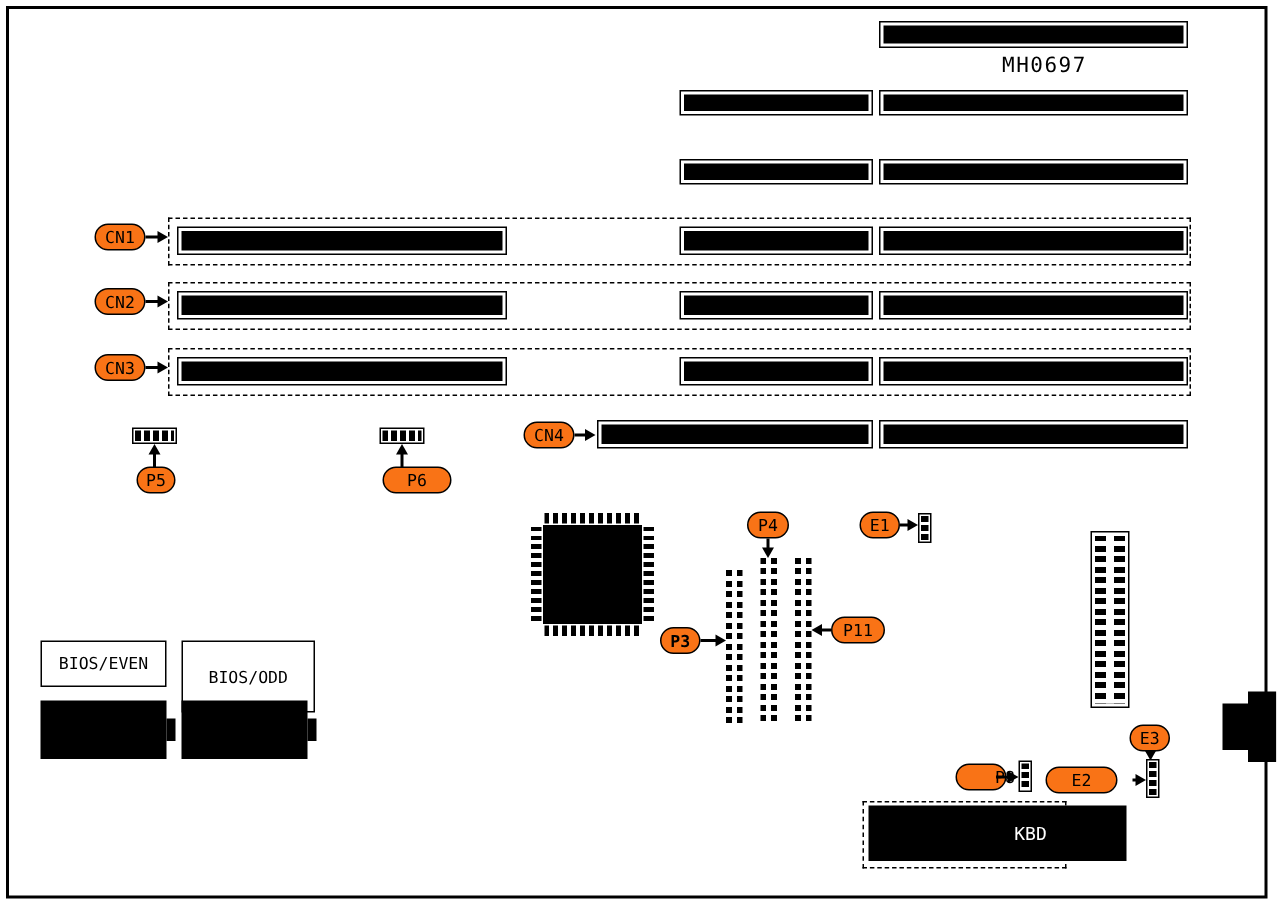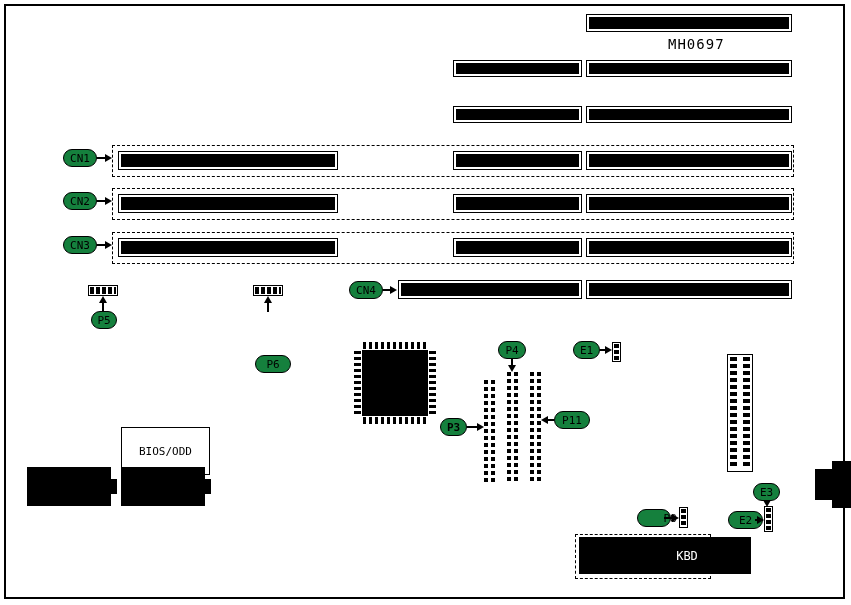--- a/index.html
+++ b/index.html
@@ -2,21 +2,21 @@
 <html><head>
 <meta charset="utf-8">
 <style>
   html,body{margin:0;padding:0;background:#fff;}
   #stage{position:relative;width:851px;height:605px;background:#fff;overflow:hidden;
          font-family:"DejaVu Sans Mono",monospace;color:#000;}
   .frame{position:absolute;left:4px;top:4px;width:841px;height:595px;border:2px solid #000;box-sizing:border-box;}
   .slot{position:absolute;border:1px solid #000;background:#fff;padding:2px;box-sizing:border-box;}
   .slot>.bar{width:100%;height:100%;background:#000;}
   .dashed{position:absolute;border:1px dashed #000;box-sizing:border-box;}
-  .tag{position:absolute;border:1px solid #000;border-radius:9px;background:#15803d;
+  .tag{position:absolute;border:1px solid #000;border-radius:9px;background:#f97316;
        display:flex;align-items:center;justify-content:center;
        font-size:11px;line-height:1;box-sizing:border-box;}
   .ln{position:absolute;background:#000;}
   .arr{position:absolute;width:0;height:0;}
   .arr-r{border-top:4px solid transparent;border-bottom:4px solid transparent;border-left:7px solid #000;}
   .arr-l{border-top:4px solid transparent;border-bottom:4px solid transparent;border-right:7px solid #000;}
   .arr-u{border-left:4px solid transparent;border-right:4px solid transparent;border-bottom:7px solid #000;}
   .arr-d{border-left:4px solid transparent;border-right:4px solid transparent;border-top:7px solid #000;}
   .pins-h{position:absolute;border:1px solid #000;padding:1px;box-sizing:border-box;background:#fff;}
   .pins-h>.p{width:100%;height:100%;background:repeating-linear-gradient(to right,#000 0 4px,#fff 4px 6px);}
@@ -136,21 +136,21 @@
   <div class="arr arr-u" style="left:99px;top:296px;"></div>
   <div class="tag" style="left:91px;top:311px;width:26px;height:18px;">
       <span>P5</span>
     </div>
 
   <div class="pins-h" style="left:253px;top:285px;width:30px;height:11px;">
       <div class="p"></div>
     </div>
   <div class="ln" style="left:267px;top:301px;width:2px;height:11px;"></div>
   <div class="arr arr-u" style="left:264px;top:296px;"></div>
-  <div class="tag" style="left:255px;top:311px;width:36px;height:18px;margin-top:44px;">
+  <div class="tag" style="left:255px;top:311px;width:46px;height:18px;">
       <span>P6</span>
     </div>
 
   <div class="qfp" style="left:354px;top:342px;width:82px;height:82px;">
     <div class="pt"></div>
     <div class="pb"></div>
     <div class="pl"></div>
     <div class="pr"></div>
     <div class="body"></div>
   </div>
@@ -186,35 +186,38 @@
   <div class="ln" style="left:548px;top:419px;width:6px;height:2px;"></div>
   <div class="arr arr-l" style="left:541px;top:416px;"></div>
 
   <div class="powerconn" style="left:727px;top:354px;width:26px;height:118px;">
       <div class="in"></div>
     </div>
 
   <div class="blackchip" style="left:832px;top:461px;width:19px;height:47px;"></div>
   <div class="blackchip" style="left:815px;top:469px;width:17px;height:31px;"></div>
 
+  <div class="chipbox" style="left:27px;top:427px;width:84px;height:31px;">
+      <span>BIOS/EVEN</span>
+    </div>
   <div class="chipbox" style="left:121px;top:427px;width:89px;height:48px;">
       <span>BIOS/ODD</span>
     </div>
   <div class="blackchip" style="left:27px;top:467px;width:84px;height:39px;">
       <div class="tab"></div>
     </div>
   <div class="blackchip" style="left:121px;top:467px;width:84px;height:39px;">
       <div class="tab"></div>
     </div>
 
   <div class="tag" style="left:753px;top:483px;width:27px;height:18px;">
       <span>E3</span>
     </div>
   <div class="arr arr-d" style="left:763px;top:500px;"></div>
-  <div class="tag" style="left:728px;top:511px;width:35px;height:18px;">
+  <div class="tag" style="left:697px;top:511px;width:48px;height:18px;">
       <span>E2</span>
     </div>
   <div class="ln" style="left:755px;top:519px;width:3px;height:2px;"></div>
   <div class="arr arr-r" style="left:757px;top:516px;"></div>
   <div class="pins-v" style="left:764px;top:506px;width:9px;height:26px;">
       <div class="p"></div>
     </div>
 
   <div class="tag" style="left:637px;top:509px;width:27px;height:18px;padding-left:32px;">
       <span>P8</span>

